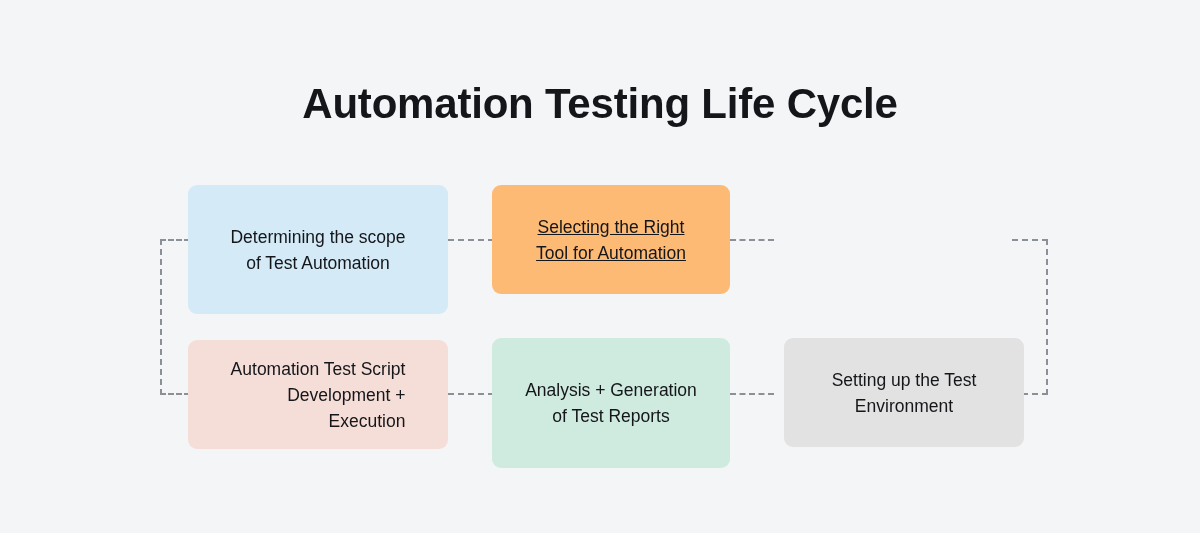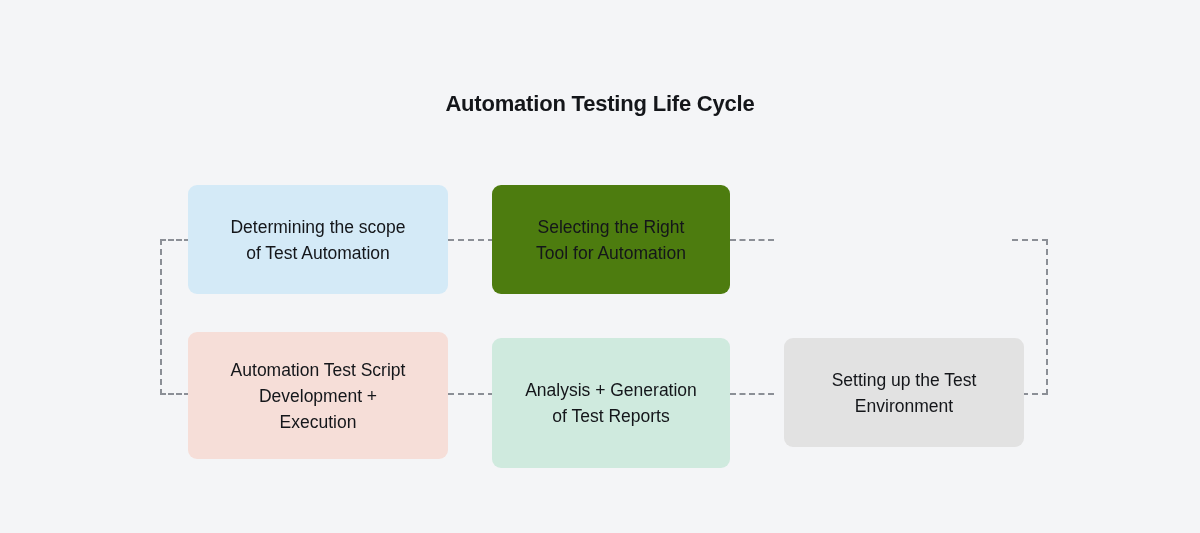--- a/index.html
+++ b/index.html
@@ -19,21 +19,21 @@
     width: 1200px;
     height: 533px;
   }
 
   .diagram-title {
     position: absolute;
     left: 0;
     top: 82px;
     width: 1200px;
     text-align: center;
-    font-size: 22px;
+    font-size: 42px;
     font-weight: bold;
     color: #14161a;
     letter-spacing: -0.2px;
     line-height: 44px;
   }
 
   
   .conn {
     position: absolute;
     z-index: 1;
@@ -73,24 +73,24 @@
     justify-content: center;
     text-align: center;
     color: #14161a;
     font-size: 17.5px;
     line-height: 26px;
     padding: 0 14px;
     box-sizing: border-box;
   }
   .node-label { white-space: pre-line; }
 
-  .node-1 { left: 188px; top: 185px; width: 260px; height: 109px; background: #d4eaf7; }
+  .node-1 { left: 188px; top: 185px; width: 260px; height: 129px; background: #d4eaf7; }
   .node-2 { left: 492px; top: 185px; width: 238px; height: 109px; background: #dcd8e6; }
   .node-3 { left: 772px; top: 185px; width: 240px; height: 109px; background: #f0ecca; }
-  .node-4 { left: 188px; top: 332px; width: 260px; height: 127px; background: #f6ded8; }
+  .node-4 { left: 188px; top: 340px; width: 260px; height: 109px; background: #f6ded8; text-align: right; }
   .node-5 { left: 492px; top: 338px; width: 238px; height: 109px; background: #cfead e; }
   .node-5 { left: 492px; top: 338px; width: 238px; height: 130px; background: #cfeade; }
   .node-6 { left: 772px; top: 338px; width: 240px; height: 109px; background: #e2e2e2; margin-left: 12px; }
 </style>
 </head>
 <body style="background: rgb(244, 245, 247);">
 
 <div class="canvas">
 
   <div class="diagram-title">Automation Testing Life Cycle</div>
@@ -104,21 +104,21 @@
   <div class="conn conn-h conn-bot-4-5"></div>
   <div class="conn conn-h conn-left-bot"></div>
   <div class="conn conn-v conn-left-ver"></div>
   <div class="conn conn-h conn-left-top"></div>
 
   <div class="node node-1" style="background: rgb(212, 234, 247);">
     <span class="node-label">Determining the scope
 of Test Automation</span>
   </div>
 
-  <div class="node node-2" style="background: #4d7c0f;">
+  <div class="node node-2" style="background: #fdba74; text-decoration: underline;">
     <span class="node-label">Selecting the Right
 Tool for Automation</span>
   </div>
 
 
   <div class="node node-4" style="background: rgb(246, 222, 216);">
     <span class="node-label">Automation Test Script
 Development +
 Execution</span>
   </div>

